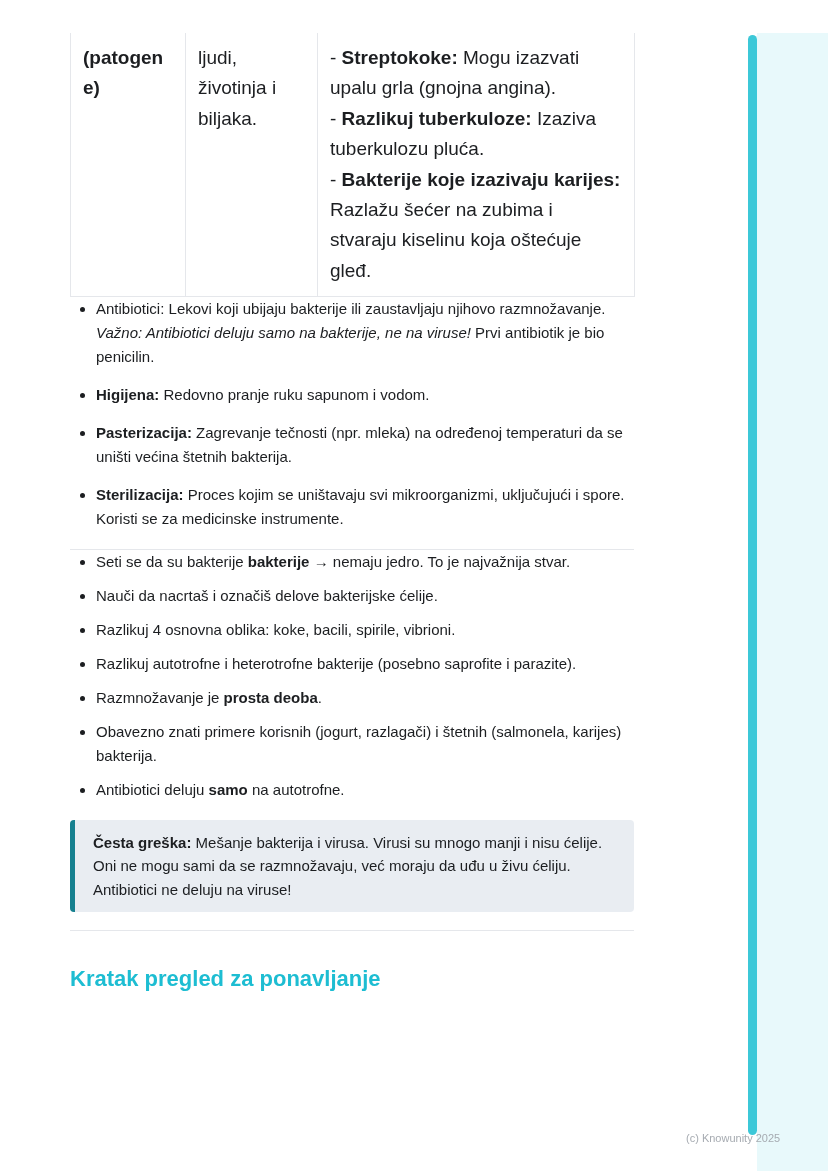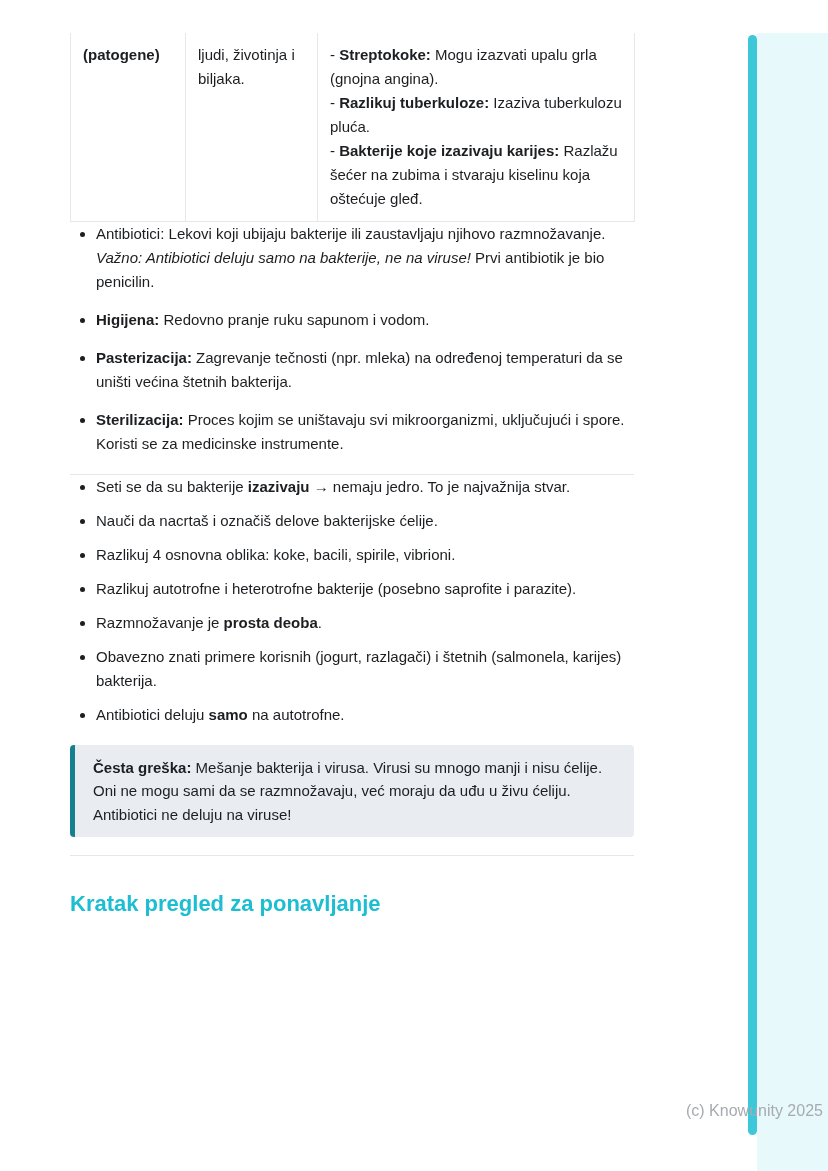--- a/index.html
+++ b/index.html
@@ -7,21 +7,21 @@
   .page {
     position:relative; width:828px; height:1171px; overflow:hidden;
     background:#ffffff; color:var(--text, #1c1e21);
     font-family:"Liberation Sans","DejaVu Sans",sans-serif;
   }
   .content { position:absolute; left:70px; top:33px; width:564px; font-size:15px; line-height:1.6; }
 
   table.data-table { border-collapse:collapse; width:100%; table-layout:fixed; }
   .data-table td {
     border:1px solid var(--border,#e5e7eb); border-top:none;
-    padding:10px 12px; vertical-align:top; font-size:15px; line-height:1.6;
+    padding:10px 12px; vertical-align:top; font-size:19px; line-height:1.6;
     word-wrap:break-word;
   }
   .td-bold { font-weight:700; }
   .cell-pre { white-space:pre-wrap; }
 
   h3.section-heading { font-size:16px; font-weight:700; margin:36px 0 18px; color:#15181b; }
   h2.accent-heading { color:var(--accent,#1dbdd2); font-size:22px; font-weight:700; margin:30px 0 18px; }
 
   ul.bullets { padding-left:26px; list-style:disc; }
   ul.bullets li { margin-bottom:14px; }
@@ -35,21 +35,21 @@
     border-radius:4px; padding:11px 18px; margin:18px 0 0; line-height:1.55;
   }
 
   .checkbox {
     display:inline-block; width:15px; height:15px;
     background:#e8eaed; border:1px solid #c3c7cc; border-radius:3px;
     color:#9aa0a6; font-size:11px; line-height:13px; text-align:center;
     vertical-align:-2px; margin-right:9px; cursor:default;
   }
 
-  .watermark { position:absolute; top:1102px; left:686px; font-size:16px; color:var(--muted,#a6abb1); z-index:3; white-space:nowrap; }
+  .watermark { position:absolute; top:1132px; left:686px; font-size:11px; color:var(--muted,#a6abb1); z-index:3; white-space:nowrap; }
 
   .right-panel { position:absolute; top:33px; right:0; width:71px; height:1138px; background:var(--panel,#e8f9fb); z-index:1; }
   .scroll-thumb { position:absolute; top:35px; left:748px; width:9px; height:1100px; border-radius:5px; background:var(--scrollbar,#3cc8d8); z-index:2; }
 </style>
 </head>
 <body>
 
 <div class="page">
 
   <div class="content">
@@ -76,21 +76,21 @@
       <li><span><span style="font-weight: 400;">Antibiotici:</span><span> Lekovi koji ubijaju bakterije ili zaustavljaju njihovo razmnožavanje. </span><span style="font-style: italic;">Važno: Antibiotici deluju samo na bakterije, ne na viruse!</span><span> Prvi antibiotik je bio penicilin.</span></span></li>
       <li><span><span style="font-weight: 700; margin-top: 43px;">Higijena:</span><span> Redovno pranje ruku sapunom i vodom.</span></span></li>
       <li><span><span style="font-weight: 700;">Pasterizacija:</span><span> Zagrevanje tečnosti (npr. mleka) na određenoj temperaturi da se uništi većina štetnih bakterija.</span></span></li>
       <li><span><span style="font-weight: 700;">Sterilizacija:</span><span> Proces kojim se uništavaju svi mikroorganizmi, uključujući i spore. Koristi se za medicinske instrumente.</span></span></li>
     </ul>
 
     <hr class="rule">
 
 
     <ul class="bullets spread">
-      <li><span><span>Seti se da su bakterije </span><span style="font-weight: 700;">izazivaju</span><span> → nemaju jedro. To je najvažnija stvar.</span></span></li>
+      <li><span><span>Seti se da su bakterije </span><span style="font-weight: 700;">bakterije</span><span> → nemaju jedro. To je najvažnija stvar.</span></span></li>
       <li><span><span>Nauči da nacrtaš i označiš delove bakterijske ćelije.</span></span></li>
       <li><span><span>Razlikuj 4 osnovna oblika: koke, bacili, spirile, vibrioni.</span></span></li>
       <li><span><span>Razlikuj autotrofne i heterotrofne bakterije (posebno saprofite i parazite).</span></span></li>
       <li><span><span>Razmnožavanje je </span><span style="font-weight: 700;">prosta deoba</span><span>.</span></span></li>
       <li><span><span>Obavezno znati primere korisnih (jogurt, razlagači) i štetnih (salmonela, karijes) bakterija.</span></span></li>
       <li><span><span>Antibiotici deluju </span><span style="font-weight: 700;">samo</span><span> na autotrofne.</span></span></li>
     </ul>
 
     <div class="callout">
       <span><span style="font-weight: 700;">Česta greška:</span><span> Mešanje bakterija i virusa. Virusi su mnogo manji i nisu ćelije. Oni ne mogu sami da se razmnožavaju, već moraju da uđu u živu ćeliju. Antibiotici ne deluju na viruse!</span></span>

